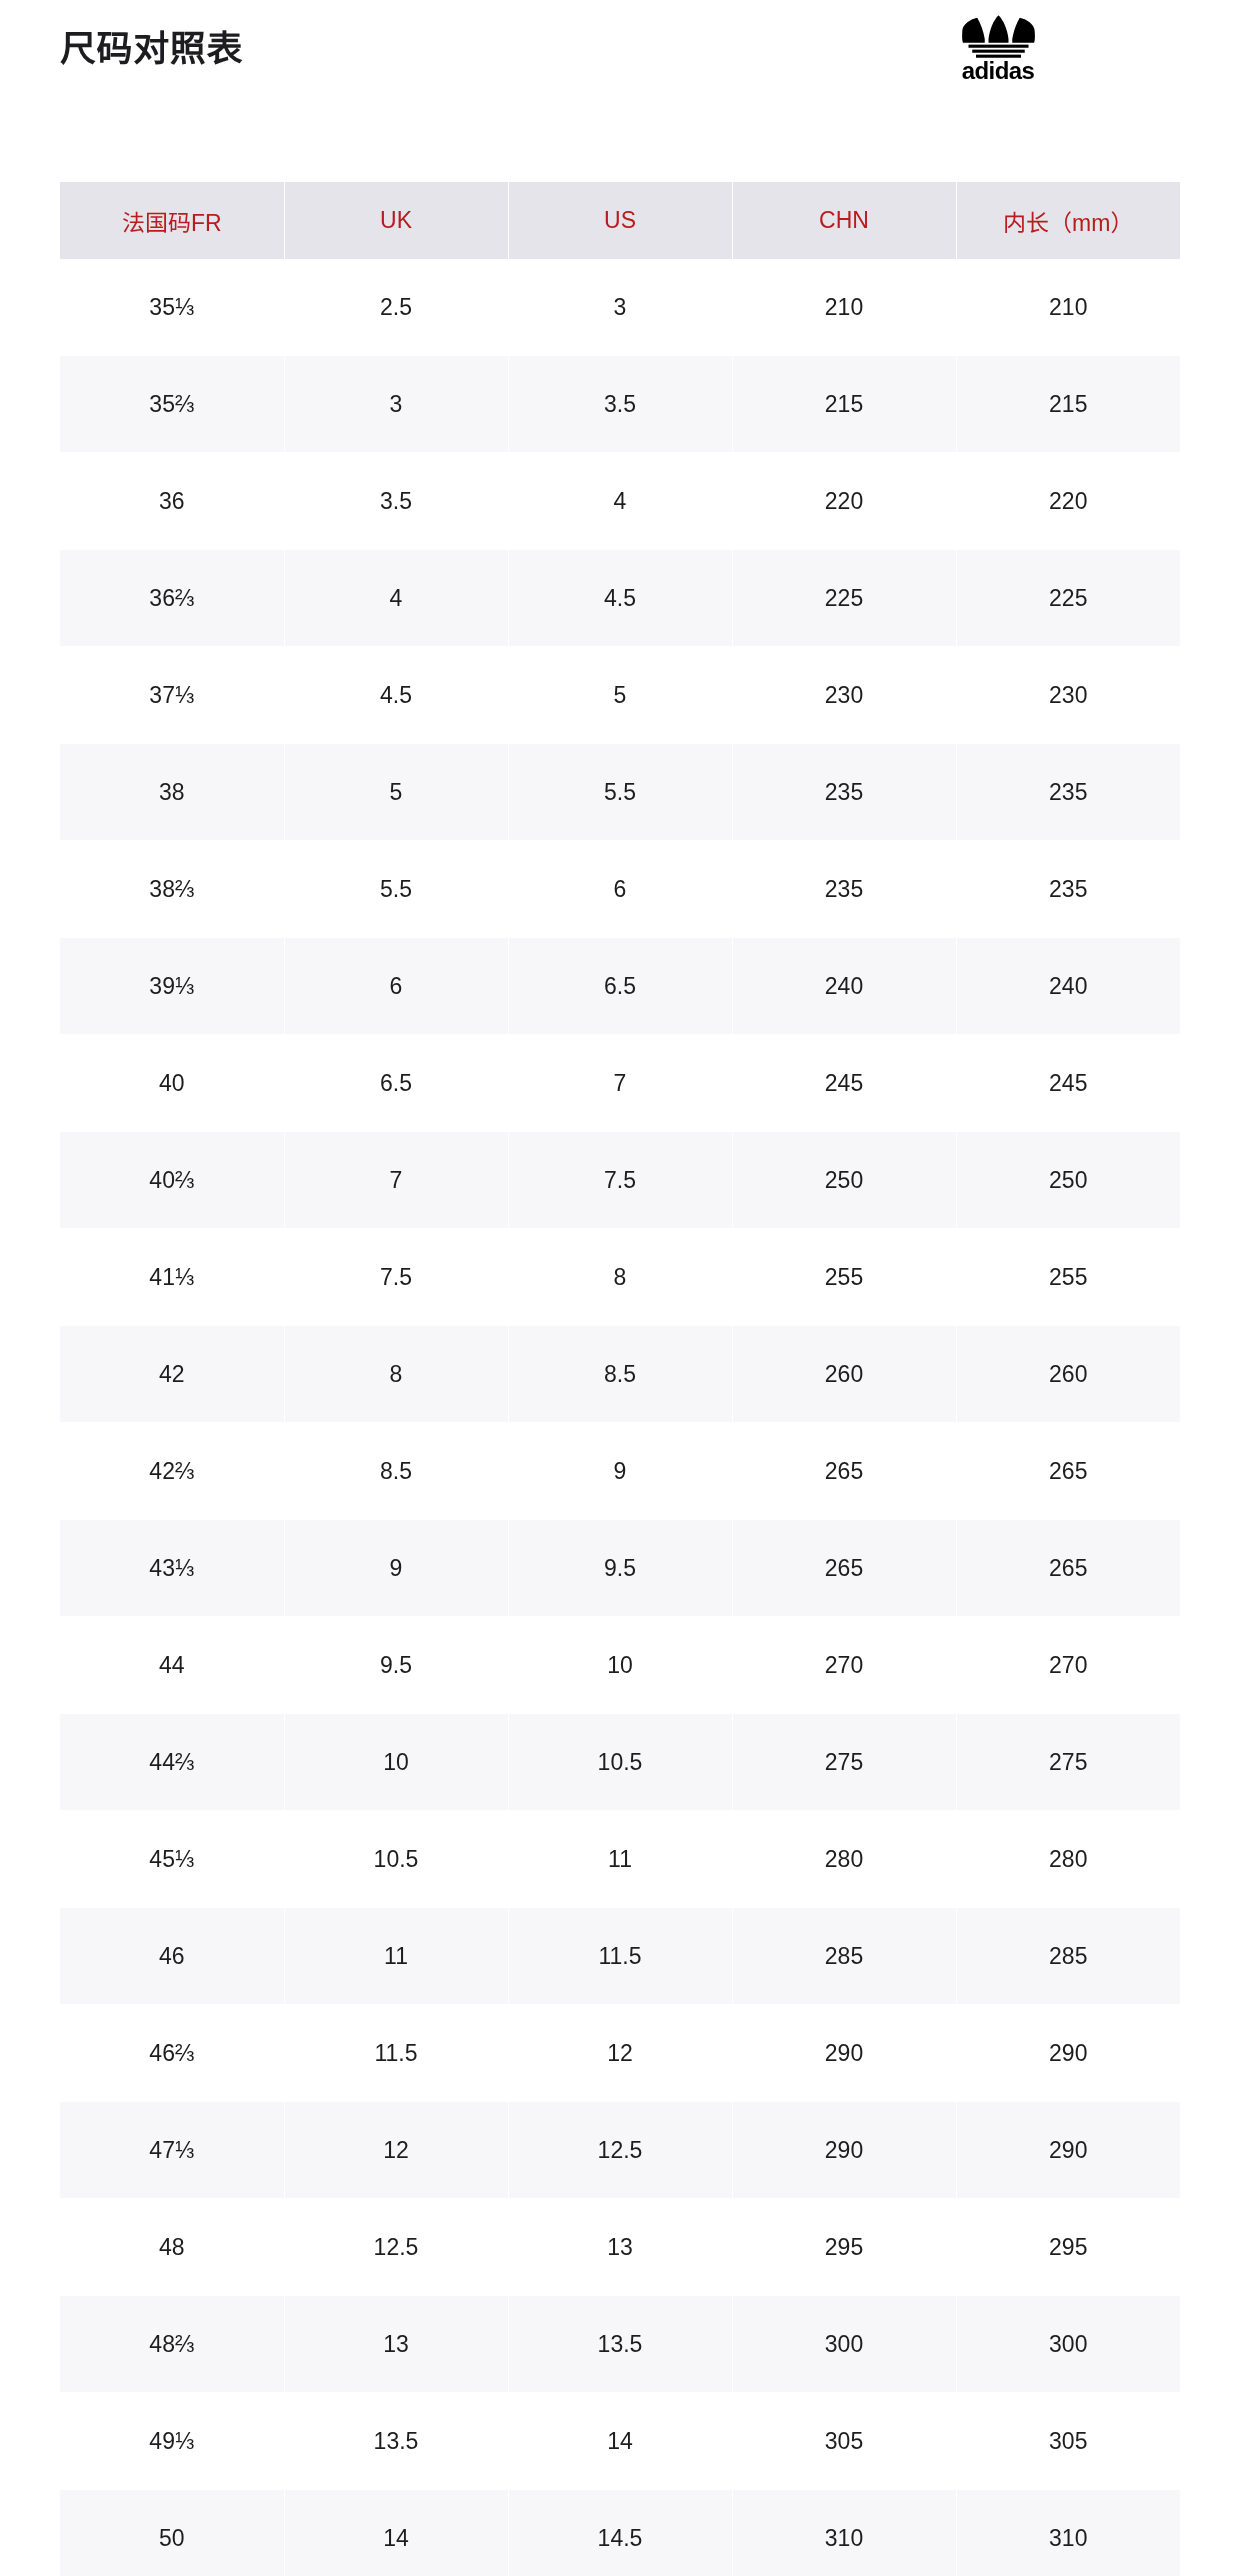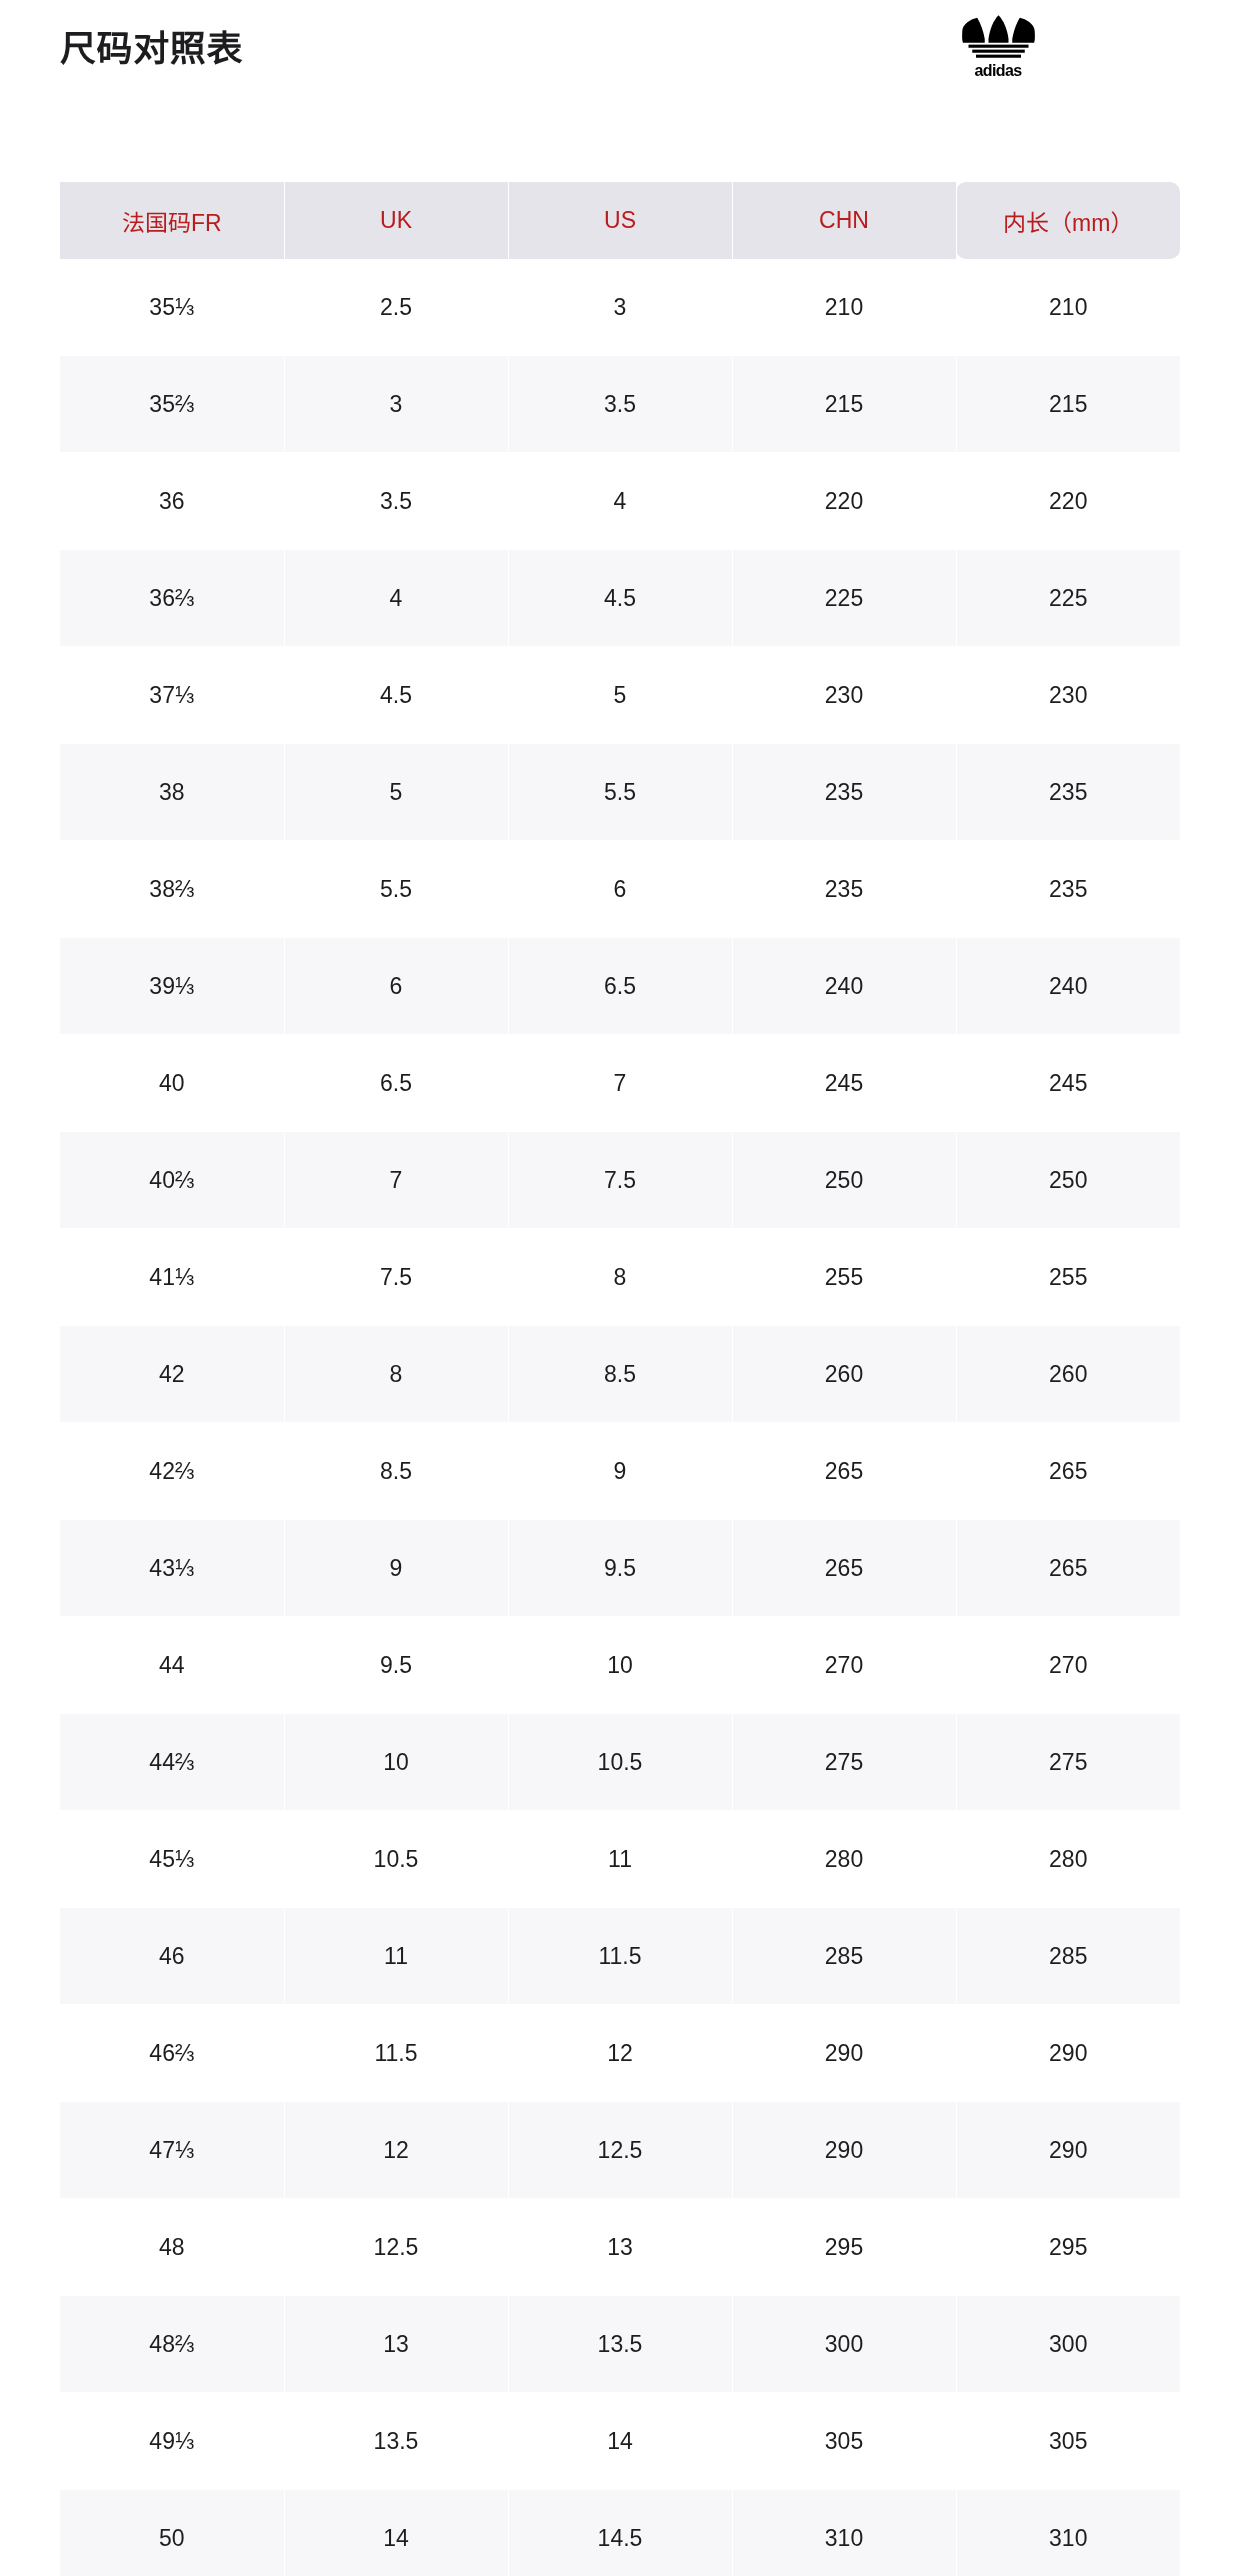--- a/index.html
+++ b/index.html
@@ -75,21 +75,21 @@
     height: 77px;
     font-size: 23px;
     font-weight: 400;
     color: #b91c1c;
     text-align: center;
     vertical-align: middle;
     border-right: 1.3px solid #ffffff;
     padding: 0 2.5px;
     white-space: nowrap;
   }
-  table.size-table thead th:last-child { border-right: none; border-radius: 10px; }
+  table.size-table thead th:last-child { border-right: none; }
 
   table.size-table tbody td {
     height: 96px;
     font-size: 23px;
     font-weight: 400;
     color: #1d1d1f;
     text-align: center;
     vertical-align: middle;
     border-right: 1.3px solid #ffffff;
     border-bottom: 1.3px solid #ffffff;
@@ -118,21 +118,21 @@
           <path d="M64 2 C 56 10, 50 24, 48 40 L 48 46 L 80 46 L 80 40 C 78 24, 72 10, 64 2 Z"></path>
 
           <path d="M122 28 C 122 16, 108 8, 98 6 C 92 16, 88 28, 86 40 L 86 46 L 121 46 C 123 40, 122 33, 122 28 Z"></path>
 
           <rect x="16" y="49" width="96" height="5"></rect>
           <rect x="22" y="57" width="84" height="5"></rect>
           <rect x="28" y="65" width="72" height="5"></rect>
         </g>
       </svg>
     </span>
-    <span style="font-size:16px;font-weight:700;letter-spacing:-0.6px;line-height:21.4px;color:#000;margin-top:1.3px;">adidas</span>
+    <span style="font-size:24px;font-weight:700;letter-spacing:-0.6px;line-height:21.4px;color:#000;margin-top:1.3px;">adidas</span>
   </div>
 
 </div>
 
 <div class="size-table-wrap">
   <table class="size-table">
     <colgroup>
       <col>
         <col>
         <col>

